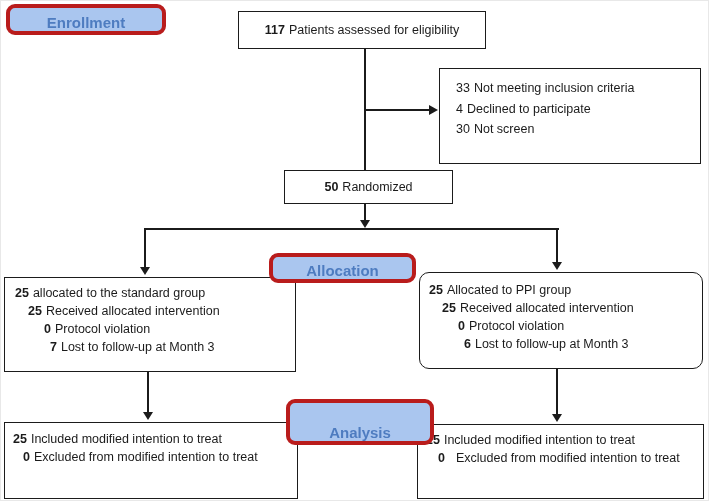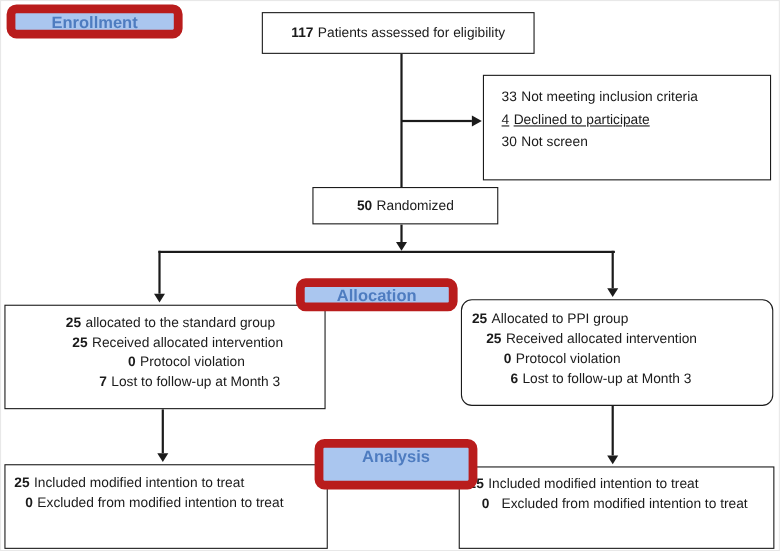--- a/index.html
+++ b/index.html
@@ -20,24 +20,24 @@
     box-sizing:border-box;
     font-size:12.5px;
   }
   .center{
     display:flex;align-items:center;justify-content:center;
     text-align:center;
   }
   .phase{
     position:absolute;
     background:#aac6ef;
-    border:8px solid #b91c1c;
+    border:4px solid #b91c1c;
     border-radius:9px;
     box-sizing:border-box;
-    display:flex;align-items:flex-start;justify-content:center;
+    display:flex;align-items:flex-end;justify-content:center;
     color:#4e7cc0;
     font-weight:bold;
     font-size:15px;
     z-index:5;
   }
   .bl{line-height:18px;white-space:nowrap;}
   .num{font-weight:bold;}
   .plain .num{font-weight:400;}
   .txt{margin-left:4px;}
   .gapw .txt{margin-left:11px;}
@@ -87,35 +87,35 @@
   <div class="box center" style="left:237px;top:10px;width:248px;height:38px;">
     <div class="bl">
       <b class="num">117</b><span class="txt">Patients assessed for eligibility</span>
     </div>
   </div>
 
   <div class="box plain" style="left:438px;top:67px;width:262px;height:96px;padding:9px 0 0 16px;line-height:20.5px;">
     <div class="bl" style="line-height:20.5px;">
       <b class="num">33</b><span class="txt">Not meeting inclusion criteria</span>
     </div>
-    <div class="bl" style="line-height:20.5px;text-decoration:underline;">
+    <div class="bl" style="line-height:20.5px;">
       <b class="num">4</b><span class="txt">Declined to participate</span>
     </div>
     <div class="bl" style="line-height:20.5px;">
       <b class="num">30</b><span class="txt">Not screen</span>
     </div>
   </div>
 
   <div class="box center" style="left:283px;top:169px;width:169px;height:34px;">
     <div class="bl">
       <b class="num">50</b><span class="txt">Randomized</span>
     </div>
   </div>
 
-  <div class="box" style="left:3px;top:276px;width:292px;height:95px;padding:6px 0 0 0;text-align:center;">
+  <div class="box" style="left:3px;top:276px;width:292px;height:95px;padding:6px 0 0 0;">
     <div class="bl" style="padding-left:10px;">
       <b class="num">25</b><span class="txt">allocated to the standard group</span>
     </div>
     <div class="bl" style="padding-left:23px;">
       <b class="num">25</b><span class="txt">Received allocated intervention</span>
     </div>
     <div class="bl" style="padding-left:39px;">
       <b class="num">0</b><span class="txt">Protocol violation</span>
     </div>
     <div class="bl" style="padding-left:45px;">

